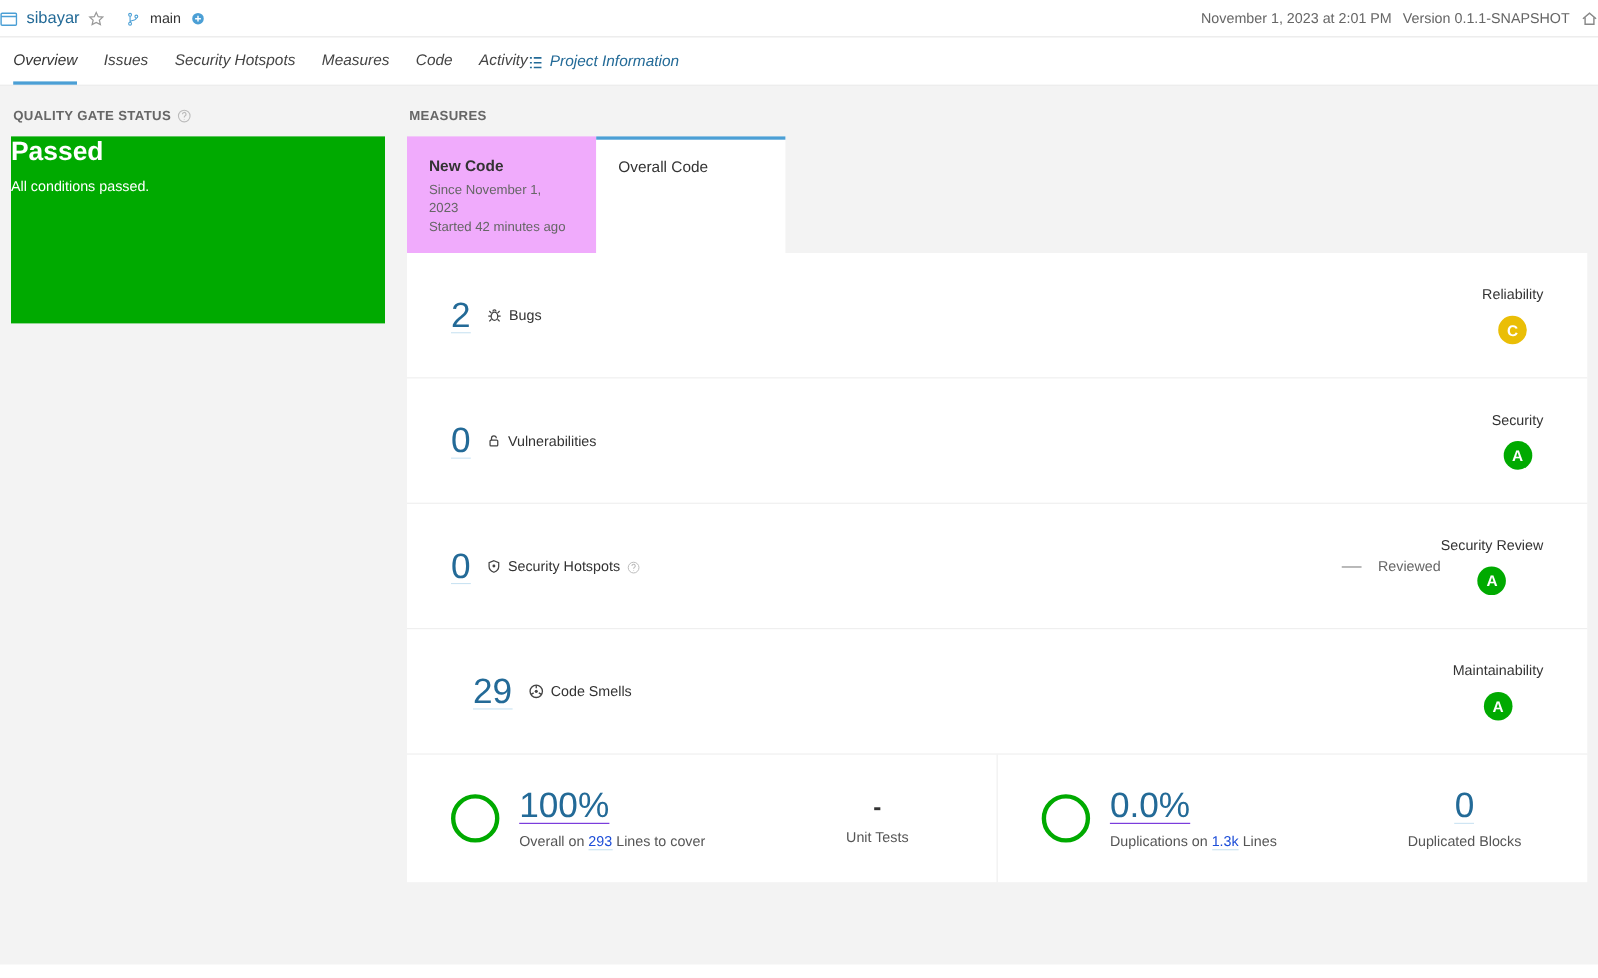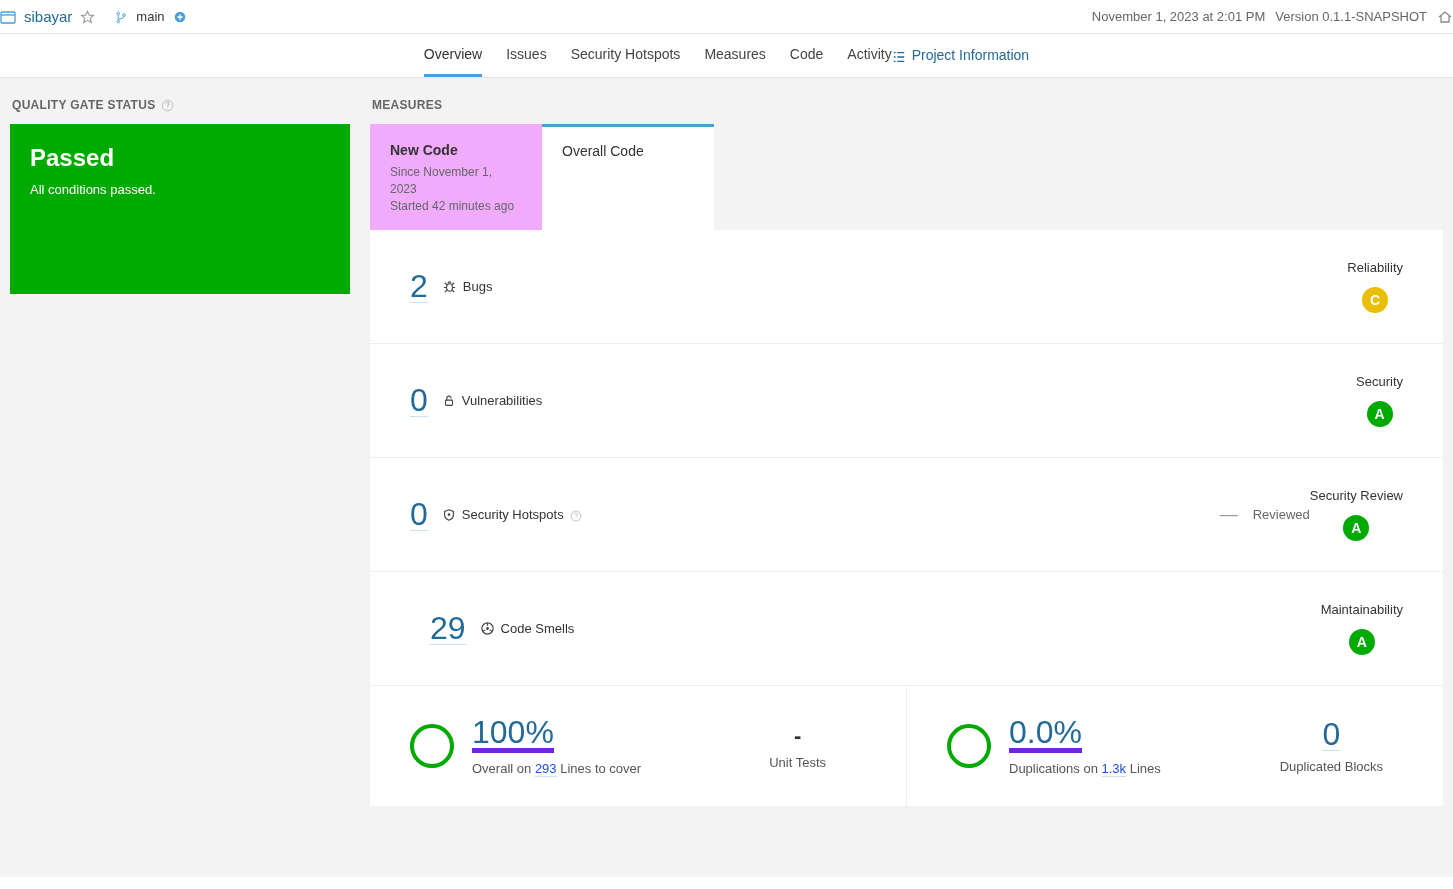--- a/index.html
+++ b/index.html
@@ -10,32 +10,32 @@
   .topbar-left { display: flex; align-items: center; gap: 8px; }
   .proj-icon svg { width: 16px; height: 16px; }
   .proj-name { color: #236a97; font-size: 15px; }
   .star-icon { color: #999; cursor: pointer; }
   .branch-icon { color: #4b9fd5; }
   .branch-name { color: #333; font-size: 13px; }
   .plus-circle { color: #4b9fd5; cursor: pointer; }
   .topbar-right { display: flex; align-items: center; gap: 10px; color: #666; font-size: 13px; }
   .home-icon { color: #888; cursor: pointer; }
 
-  .nav { display: flex; align-items: center; justify-content: center; padding: 0 12px; border-bottom: 1px solid #e6e6e6; }
+  .nav { display: flex; align-items: center; justify-content: flex-start; padding: 0 12px; border-bottom: 1px solid #e6e6e6; font-style: italic; }
   .nav-left { display: flex; gap: 24px; }
   .nav-item { padding: 12px 0; color: #444; cursor: pointer; border-bottom: 3px solid transparent; font-size: 14px; }
   .nav-item.active { border-bottom-color: #4b9fd5; color: #333; }
   .nav-right { display: flex; align-items: center; gap: 6px; color: #236a97; cursor: pointer; font-size: 14px; }
   .list-icon { color: #236a97; }
 
   .body { display: flex; background: #f3f3f3; min-height: calc(100vh - 90px); }
   .sidebar { width: 360px; padding: 20px 10px; }
   .qgs-title { font-size: 12px; font-weight: bold; color: #666; letter-spacing: 0.3px; display: flex; align-items: center; gap: 6px; margin-bottom: 12px; padding-left: 2px; }
   .help-icon { color: #bbb; }
-  .qgs-card { background: #0a0; background: #00aa00; color: #fff; padding: 20px; height: 170px; }
+  .qgs-card { background: #0a0; background: #00aa00; color: #fff; height: 170px; }
   .qgs-card.passed { background: #00aa00; }
   .qgs-status { font-size: 24px; font-weight: bold; margin-bottom: 10px; }
   .qgs-sub { font-size: 13px; }
 
   .main { flex: 1; padding: 20px 10px 20px 10px; }
   .measures-title { font-size: 12px; font-weight: bold; color: #666; letter-spacing: 0.3px; margin-bottom: 12px; padding-left: 2px; }
 
   .tabs { display: flex; }
   .tab { background: #f0abfc; padding: 16px 20px; width: 172px; cursor: pointer; border-top: 2px solid transparent; }
   .tab.inactive .tab-title { font-weight: bold; color: #333; margin-bottom: 6px; font-size: 14px; }
@@ -60,21 +60,21 @@
 
   .split-panel .left-half, .split-panel .right-half { flex: 1; display: flex; align-items: center; }
   .split-panel .right-half { justify-content: flex-start; padding-left: 20px; }
   .split-panel .mid { display: flex; align-items: center; gap: 14px; color: #666; font-size: 13px; }
   .dash { color: #999; font-size: 18px; letter-spacing: 1px; }
 
   .bottom-row { display: flex; }
   .bottom-cell { flex: 1; padding: 30px 40px; display: flex; align-items: center; gap: 18px; border-right: 1px solid #eee; }
   .bottom-cell:last-child { border-right: none; }
   .donut { width: 44px; height: 44px; border: 4px solid #00aa00; border-radius: 50%; flex-shrink: 0; }
-  .cov-block .big-pct { font-size: 32px; color: #236a97; border-bottom: 5px solid #6d28d9; display: inline-block; line-height: 1; cursor: pointer; }
+  .cov-block .big-pct { font-size: 32px; color: #236a97; border-bottom: 1px solid #6d28d9; display: inline-block; line-height: 1; cursor: pointer; }
   .cov-sub { color: #555; font-size: 13px; margin-top: 8px; }
   .link-num { color: #1d4ed8; border-bottom: 1px solid #cae3f2; cursor: pointer; }
   .ut-block { text-align: center; margin-left: auto; margin-right: 40px; }
   .ut-dash { font-size: 22px; font-weight: bold; color: #333; }
   .ut-label { color: #555; font-size: 13px; margin-top: 6px; }
   .dup-right { text-align: center; margin-left: auto; margin-right: 20px; }
   .dup-num { font-size: 32px; color: #236a97; border-bottom: 1px solid #cae3f2; display: inline-block; cursor: pointer; line-height: 1; }
   .dup-label { color: #555; font-size: 13px; margin-top: 8px; }
 
   svg { display: inline-block; vertical-align: middle; }

